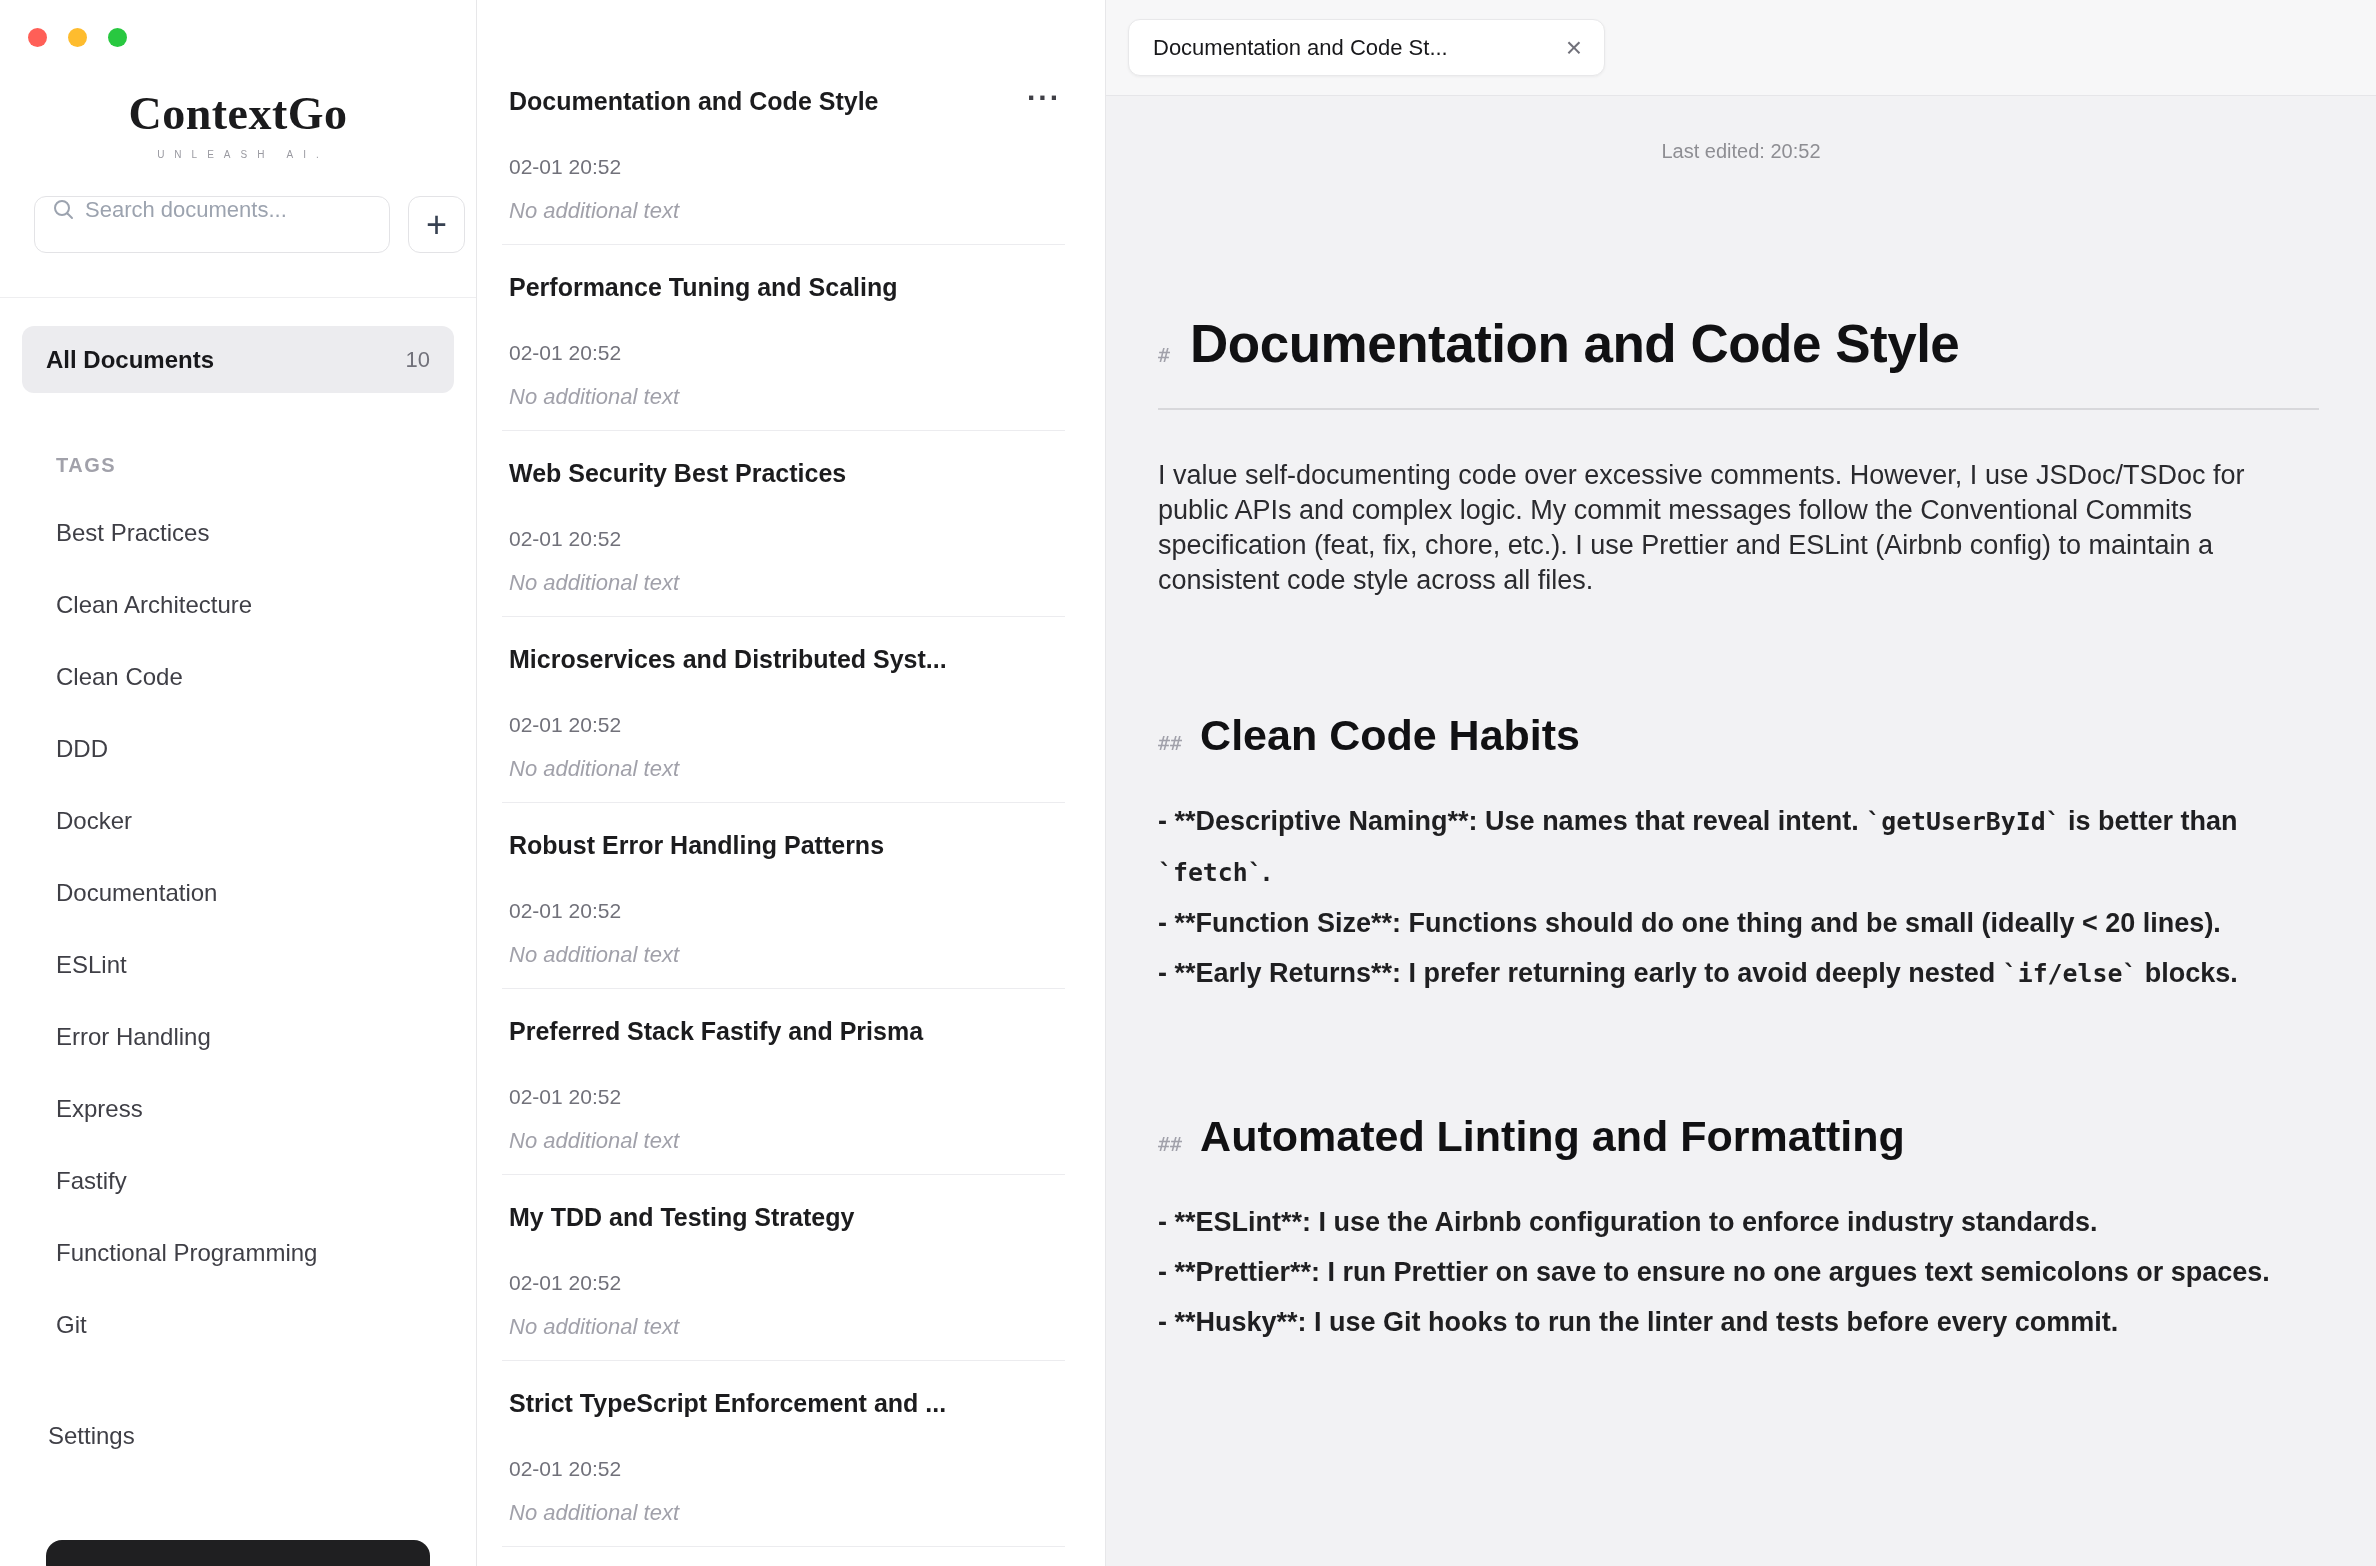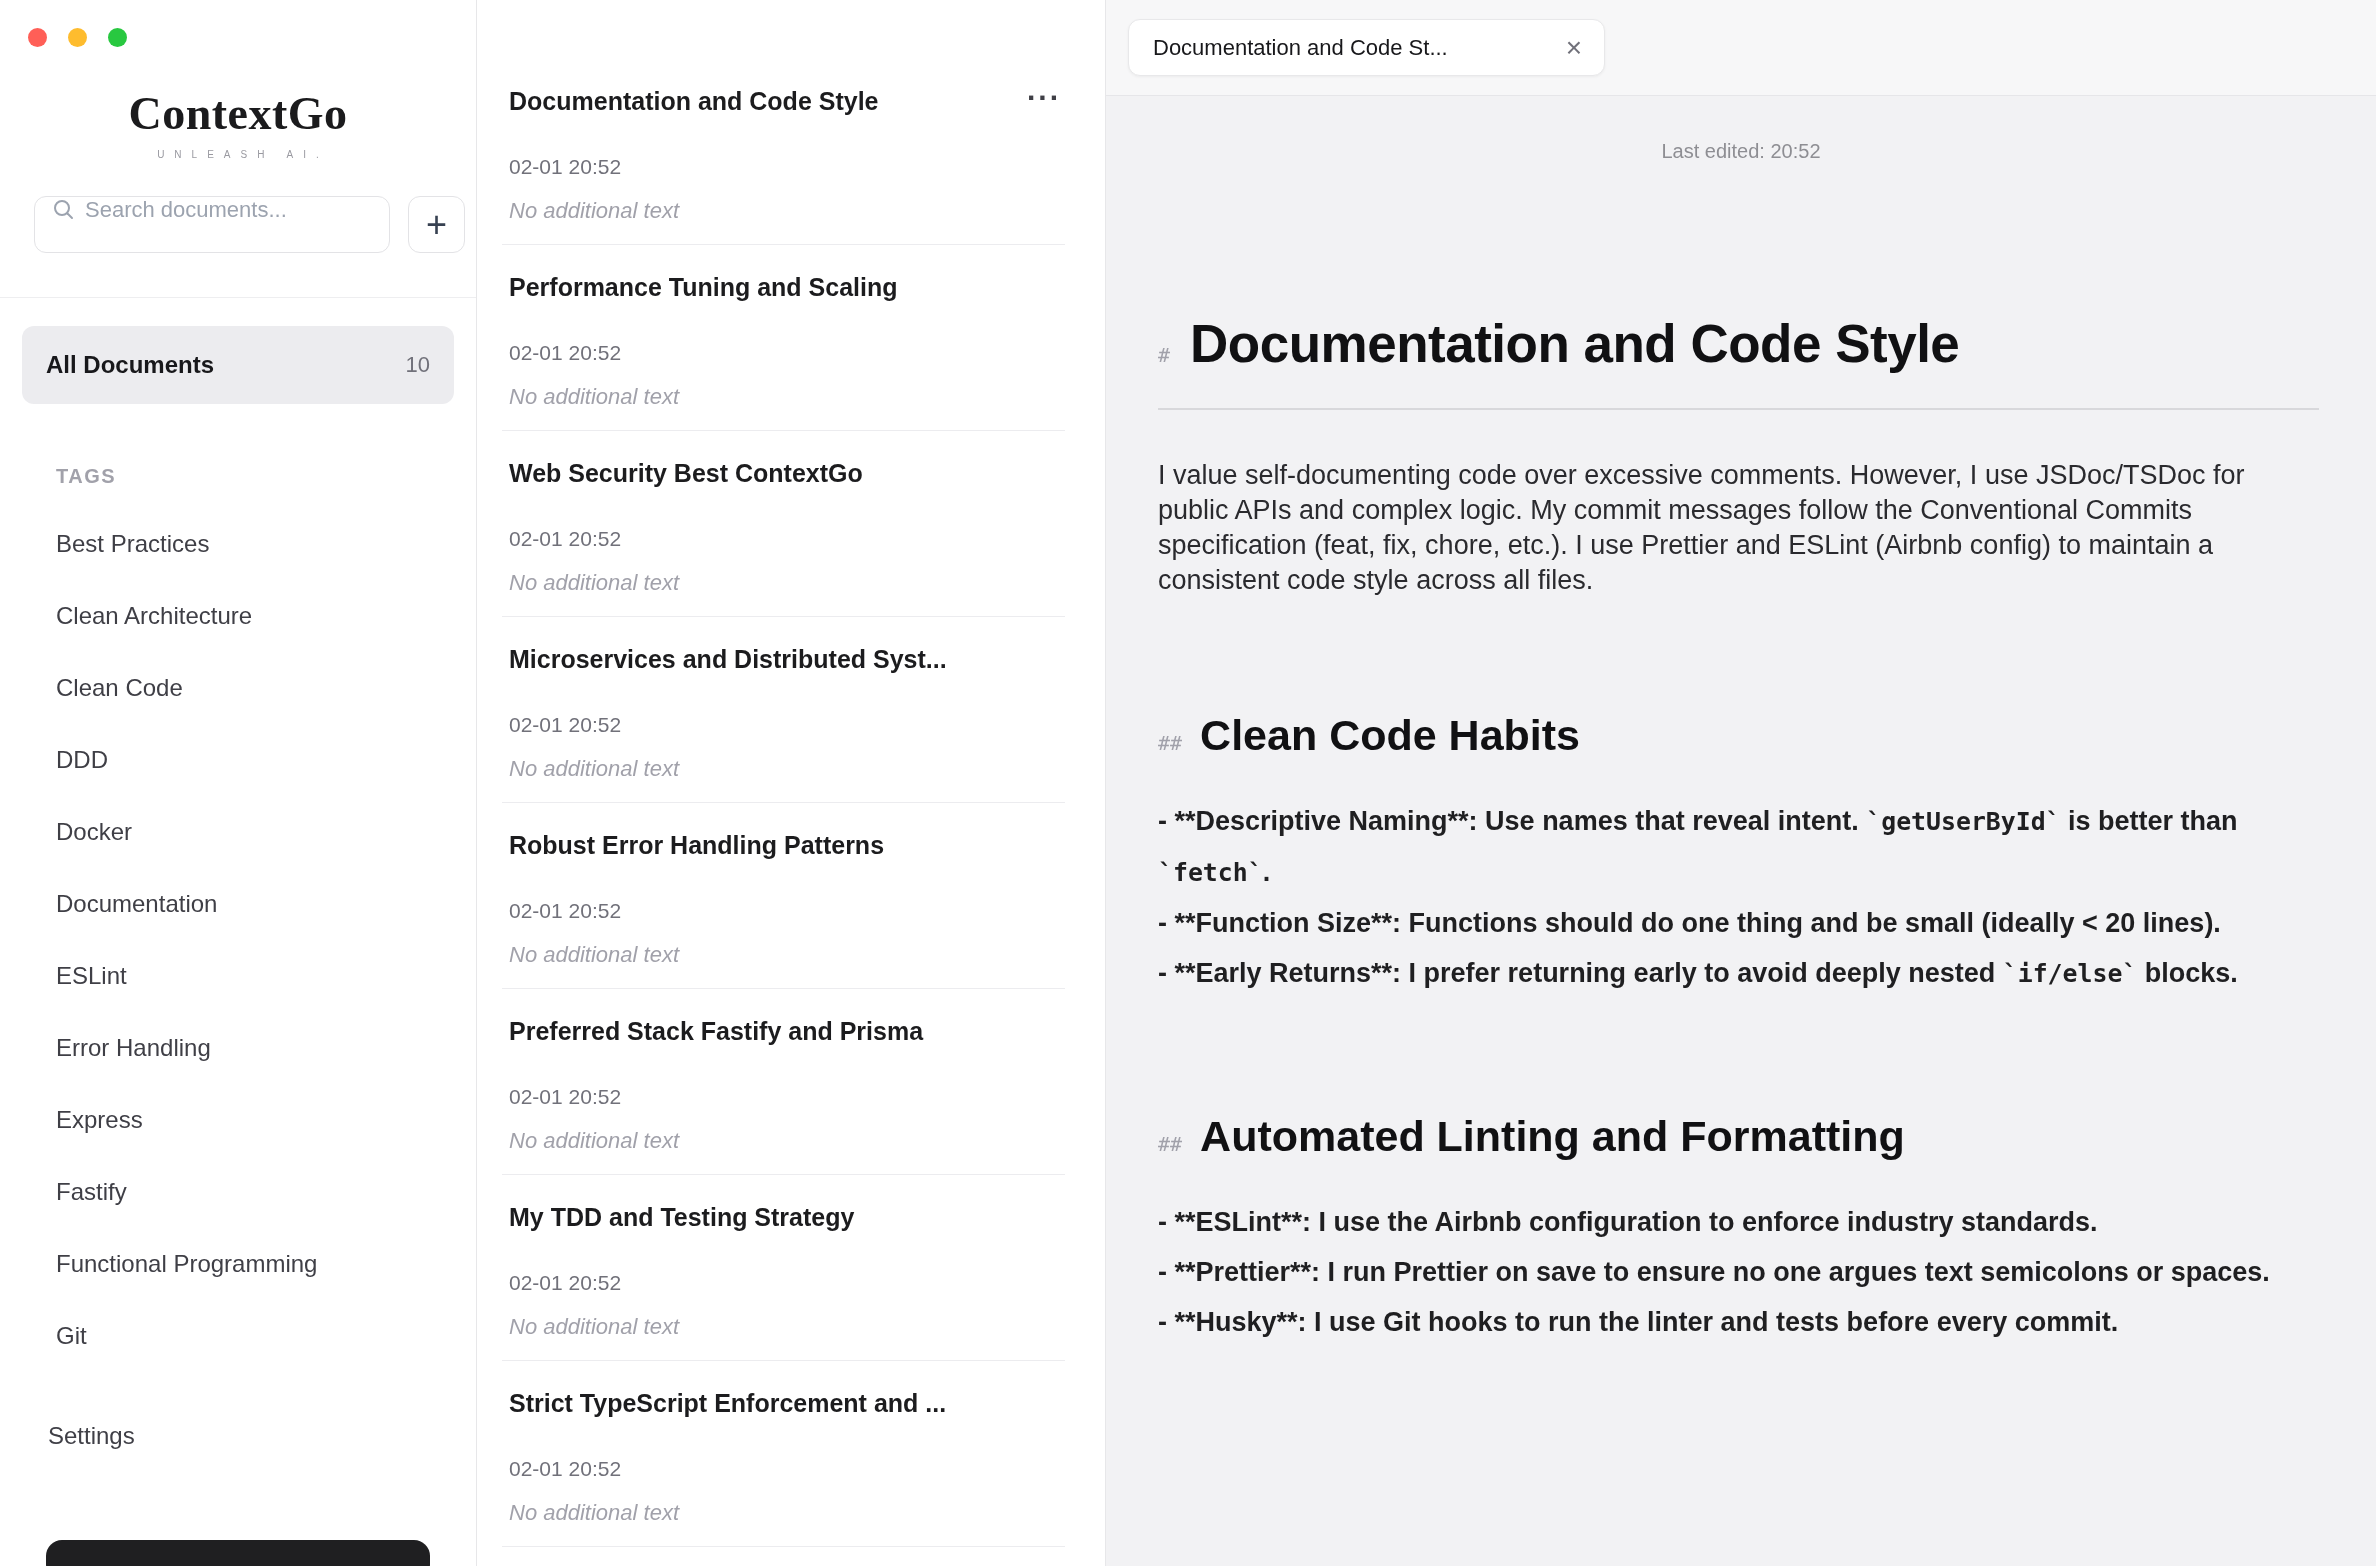--- a/index.html
+++ b/index.html
@@ -28,21 +28,21 @@
                 background:#ffffff; display:flex; align-items:flex-start; padding:0 16px; gap:10px; }
   .search-box input { border:none; outline:none; flex:1; font-size:22px;
                       font-family:"Liberation Sans", sans-serif; color:#3f3f46; background:transparent; }
   .search-box input::placeholder { color:#9ca3af; }
   .add-btn { width:57px; min-width:57px; height:57px; border:1.5px solid #e3e3e6; border-radius:12px;
              background:#ffffff; font-size:36px; font-weight:300; color:#374151;
              display:flex; align-items:center; justify-content:center; line-height:1;
              font-family:"Liberation Sans", sans-serif; }
   .sidebar-divider { margin-top:44px; height:1px; background:#eeeef0; }
 
-  .all-docs { margin:28px 22px 0 22px; height:78px; border-radius:12px; background:#ececef;
+  .all-docs { margin:28px 22px 0 22px; height:67px; border-radius:12px; background:#ececef;
               display:flex; align-items:center; justify-content:space-between; padding:0 24px;
               font-size:24px; font-weight:600; color:#18181b; }
   .all-docs .count { font-weight:400; color:#71717a; font-size:22px; }
 
   .tags-header { margin:61px 0 0 56px; font-size:20px; font-weight:700; color:#a1a1aa;
                  letter-spacing:1.5px; }
   .tags { margin-top:20px; }
   .tag-item { height:72px; display:flex; align-items:center; padding-left:56px;
               font-size:24px; color:#3f3f46; }
 
@@ -150,21 +150,21 @@
         <div class="doc-date">02-01 20:52</div>
         <div class="doc-preview">No additional text</div>
         <div class="doc-menu">...</div>
       </div>
       <div class="doc-item">
         <div class="doc-title">Performance Tuning and Scaling</div>
         <div class="doc-date">02-01 20:52</div>
         <div class="doc-preview">No additional text</div>
       </div>
       <div class="doc-item">
-        <div class="doc-title">Web Security Best ContextGo</div>
+        <div class="doc-title">Web Security Best Practices</div>
         <div class="doc-date">02-01 20:52</div>
         <div class="doc-preview">No additional text</div>
       </div>
       <div class="doc-item">
         <div class="doc-title">Microservices and Distributed Syst...</div>
         <div class="doc-date">02-01 20:52</div>
         <div class="doc-preview">No additional text</div>
       </div>
       <div class="doc-item">
         <div class="doc-title">Robust Error Handling Patterns</div>

